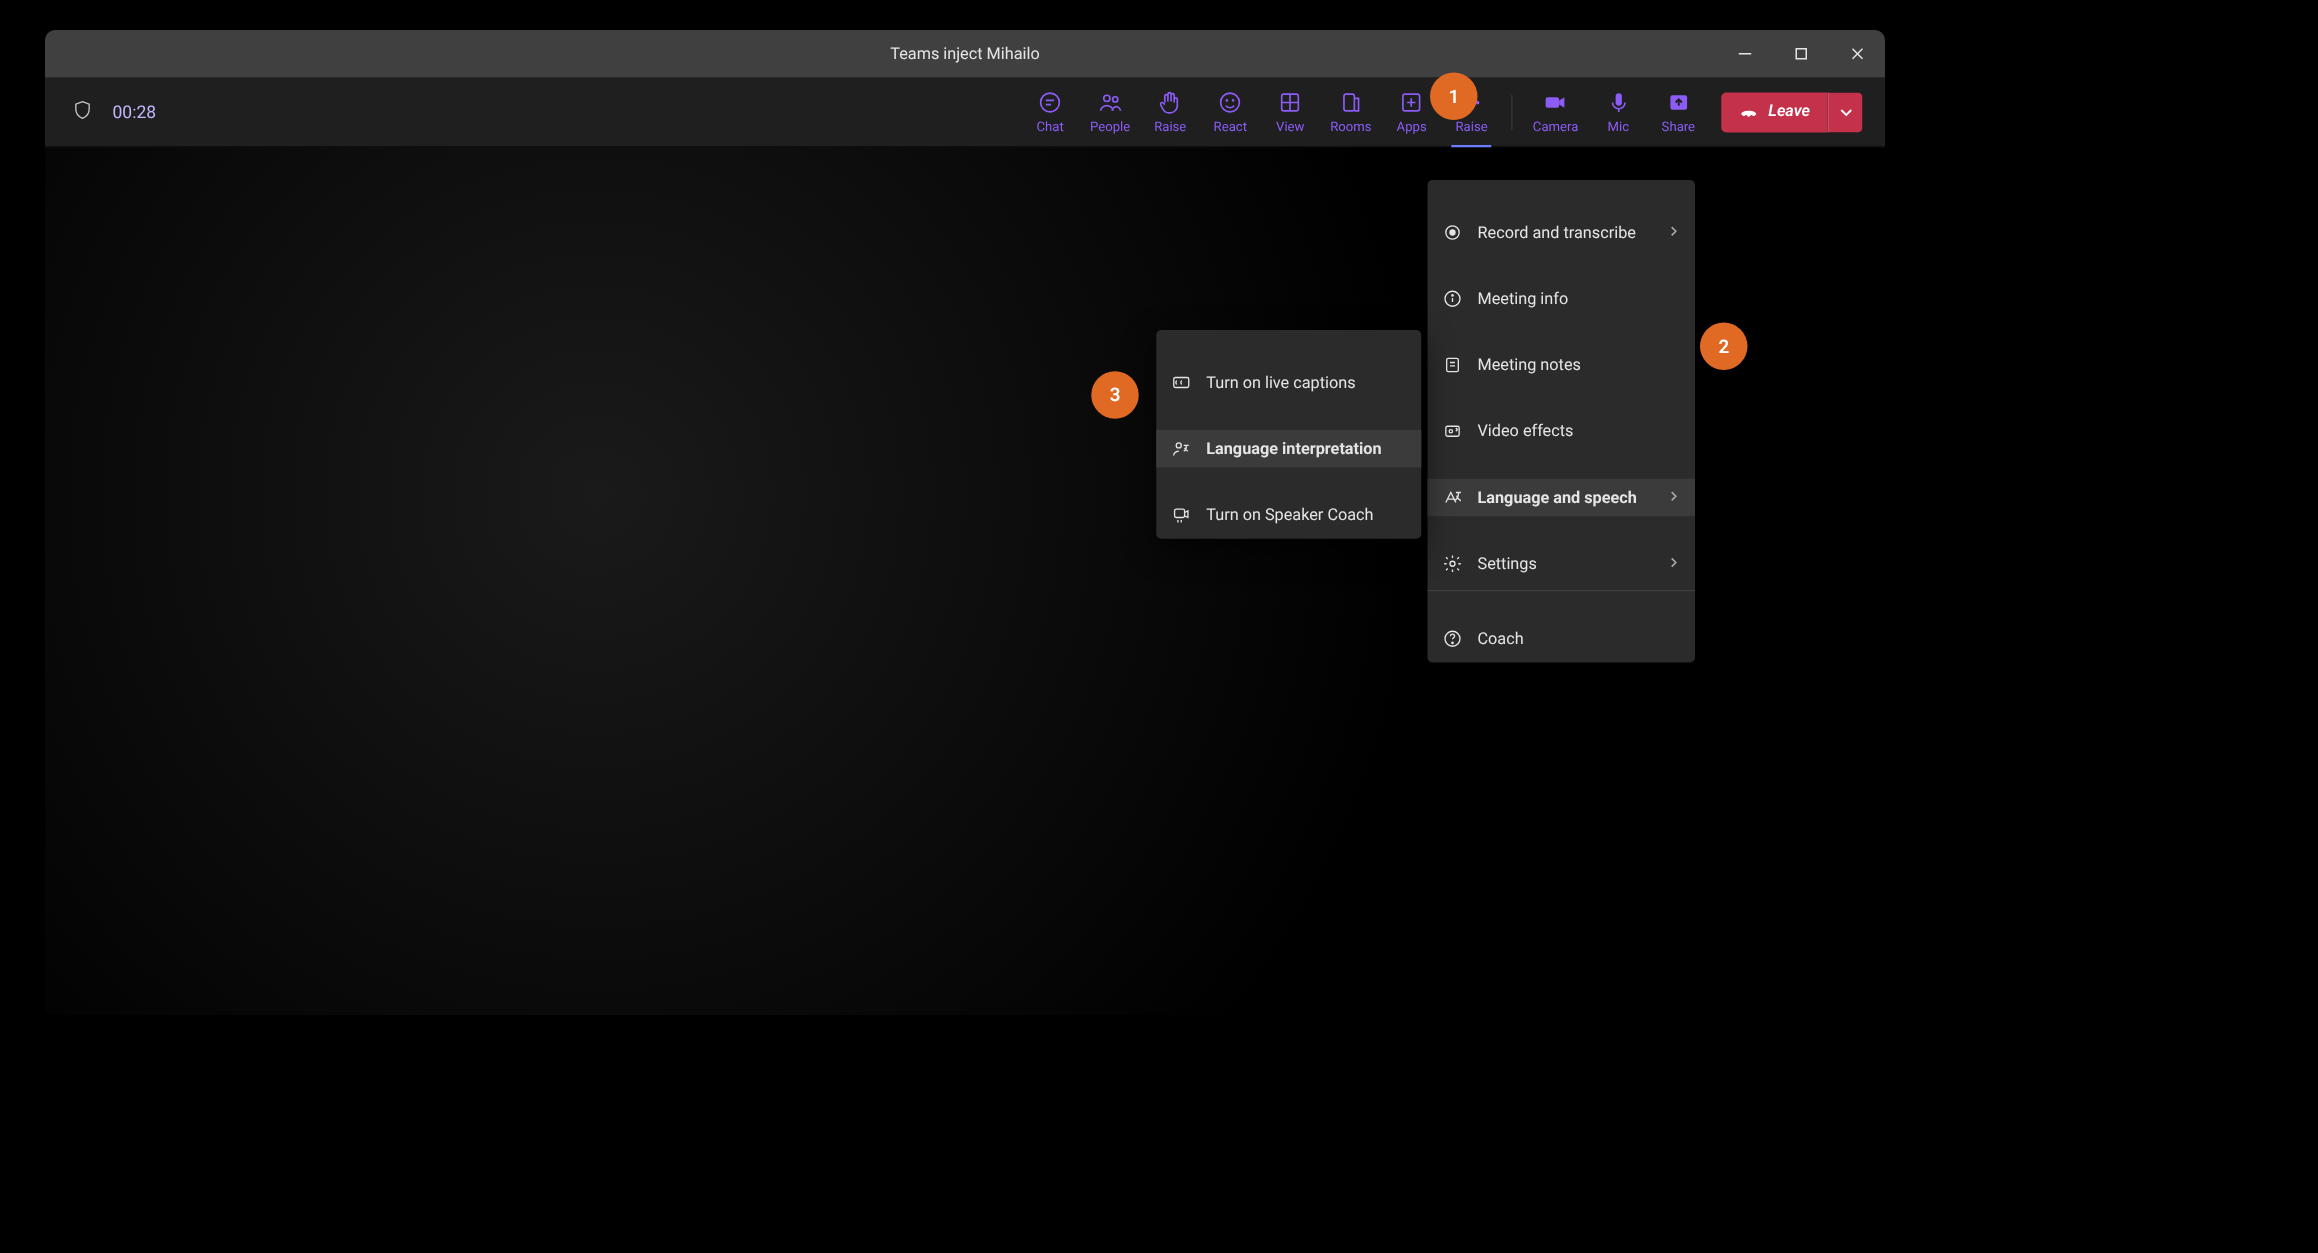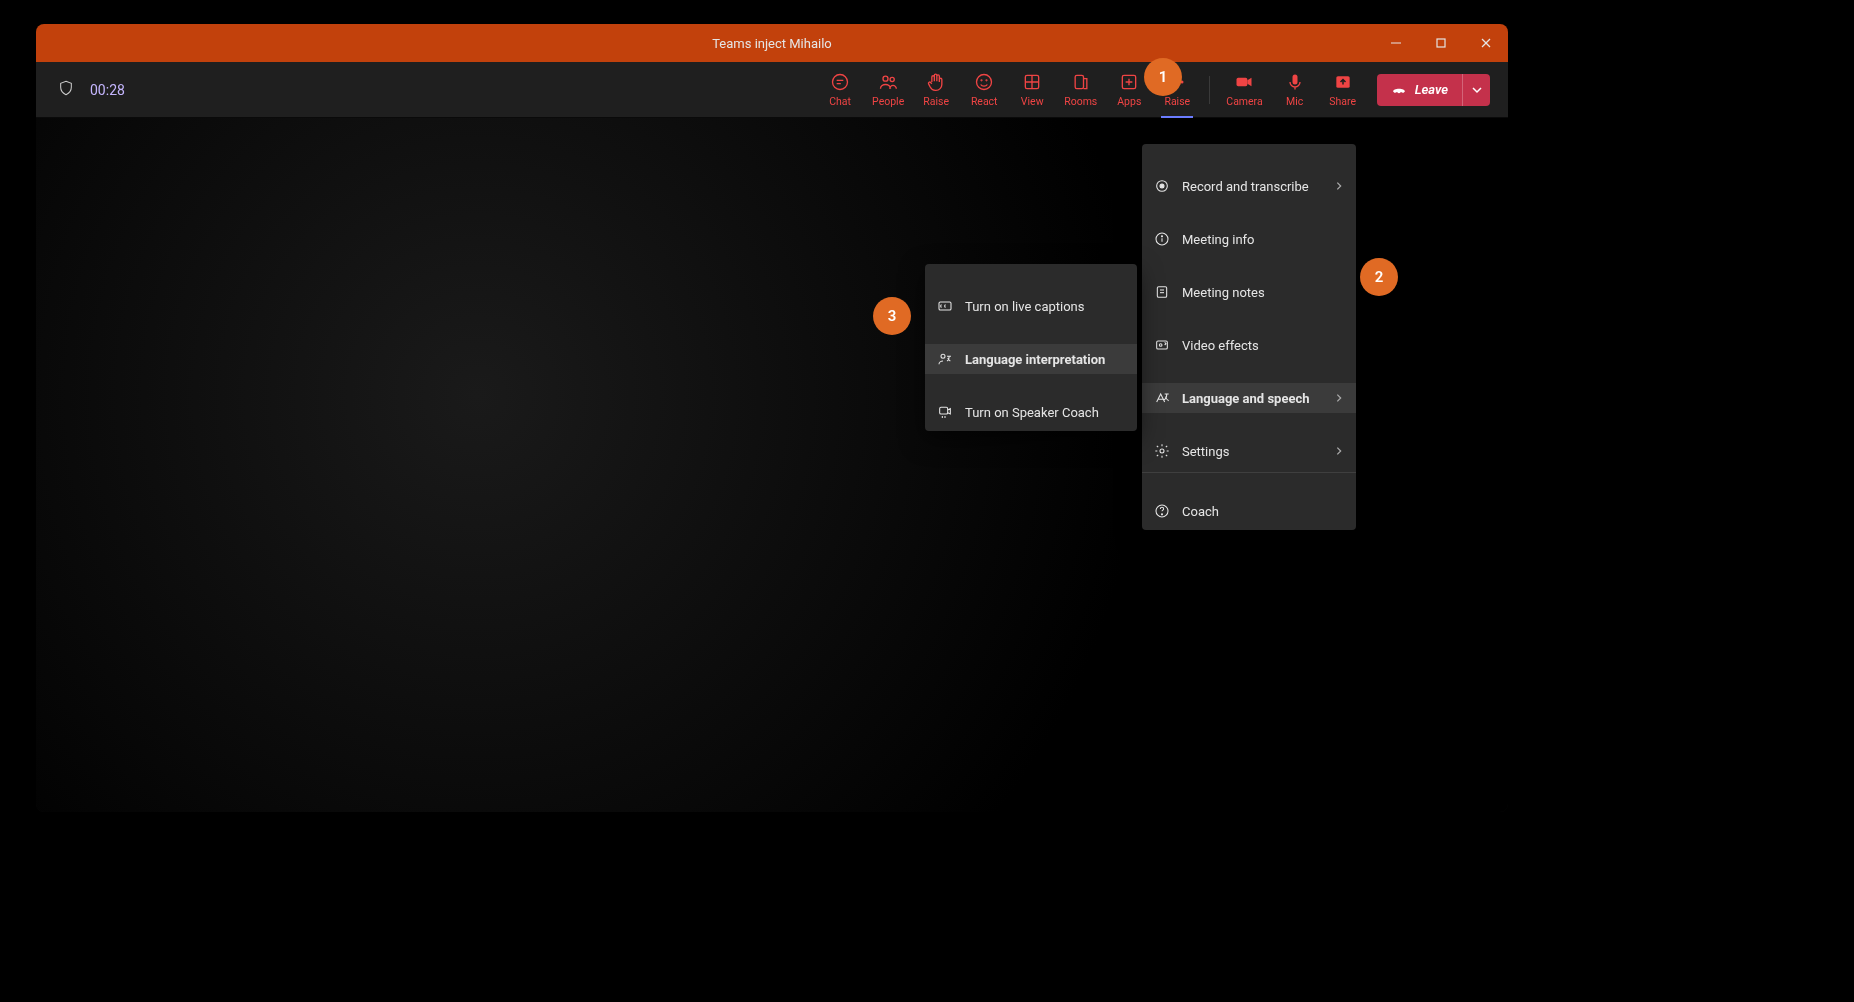--- a/index.html
+++ b/index.html
@@ -1,28 +1,28 @@
 <!DOCTYPE html>
 <html><head>
 <meta charset="utf-8">
 <style>
   * { margin: 0; padding: 0; box-sizing: border-box; font-family: -apple-system, BlinkMacSystemFont, "Segoe UI", Roboto, sans-serif; }
   body { background: #000; width: 1854px; height: 1002px; overflow: hidden; position: relative; }
   .window-frame { position: absolute; top: 24px; left: 36px; width: 1472px; height: 788px; background: #0a0a0a; border-radius: 8px; overflow: hidden; }
-  .titlebar { height: 38px; background: #c2410c; display: flex; align-items: center; justify-content: center; position: relative; }
+  .titlebar { height: 38px; background: #404040; display: flex; align-items: center; justify-content: center; position: relative; }
   .title-text { color: #e5e5e5; font-size: 13px; font-weight: 400; }
   .win-controls { position: absolute; right: 0; top: 0; height: 38px; display: flex; align-items: center; }
   .win-btn { width: 45px; height: 38px; display: flex; align-items: center; justify-content: center; color: #e5e5e5; cursor: pointer; }
   .win-btn svg { width: 12px; height: 12px; }
   .toolbar { height: 56px; background: #1f1f1f; display: flex; align-items: center; padding: 0 8px; border-bottom: 1px solid #0a0a0a; }
   .tb-left { display: flex; align-items: center; gap: 16px; padding-left: 14px; }
   .shield { color: #c8c8c8; }
   .timer { color: #c4b5fd; font-size: 14px; }
   .tb-right { margin-left: auto; display: flex; align-items: center; height: 100%; }
-  .tb-item { display: flex; flex-direction: column; align-items: center; justify-content: center; color: #ef4444; cursor: pointer; padding: 0 8px; height: 100%; min-width: 48px; gap: 3px; position: relative; }
+  .tb-item { display: flex; flex-direction: column; align-items: center; justify-content: center; color: #8b5cf6; cursor: pointer; padding: 0 8px; height: 100%; min-width: 48px; gap: 3px; position: relative; }
   .tb-item .lbl { font-size: 10.5px; }
   .tb-item svg { width: 20px; height: 20px; }
   .tb-divider { width: 1px; height: 28px; background: #3a3a3a; margin: 0 8px; }
   .tb-item.active::after { content: ""; position: absolute; left: 8px; right: 8px; bottom: -1px; height: 2px; background: #6b7cff; }
   .leave-group { display: flex; margin-left: 10px; margin-right: 10px; font-style: italic; }
   .leave-btn { background: #c4314b; color: #fff; height: 32px; display: flex; align-items: center; padding: 0 14px; border-radius: 4px 0 0 4px; font-size: 13px; font-weight: 600; gap: 8px; cursor: pointer; }
   .leave-btn svg { width: 16px; height: 16px; }
   .leave-chev { background: #c4314b; height: 32px; width: 28px; display: flex; align-items: center; justify-content: center; border-left: 1px solid rgba(255,255,255,0.25); border-radius: 0 4px 4px 0; color: #fff; cursor: pointer; }
   .leave-chev svg { width: 12px; height: 12px; }
   .stage { position: absolute; top: 94px; left: 0; right: 0; bottom: 0; background: radial-gradient(circle at 30% 40%, #1a1a1a 0%, #000 60%); }

